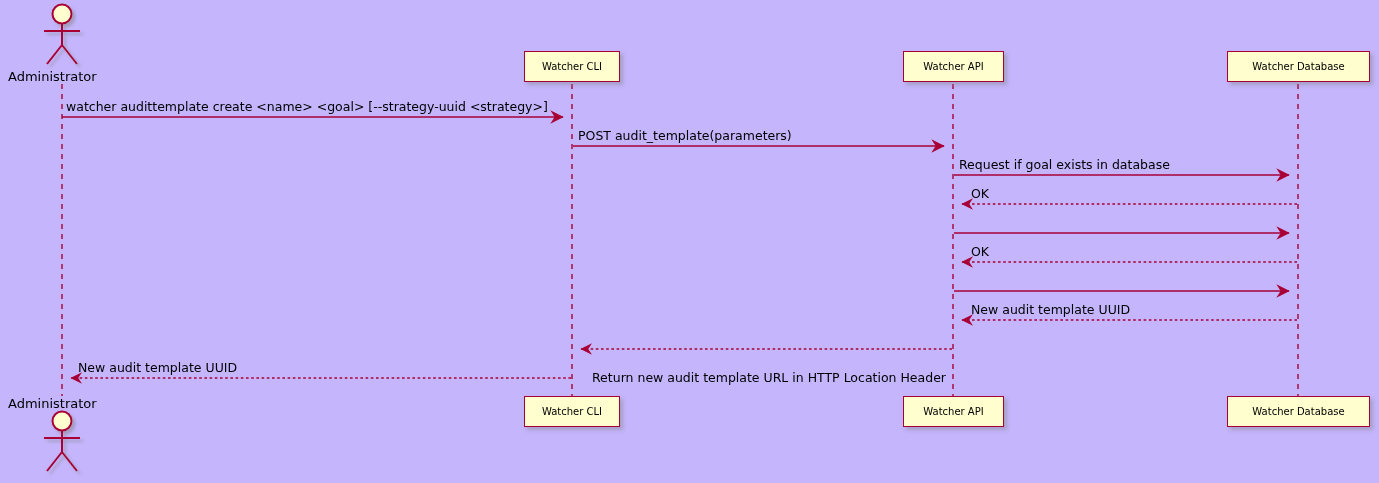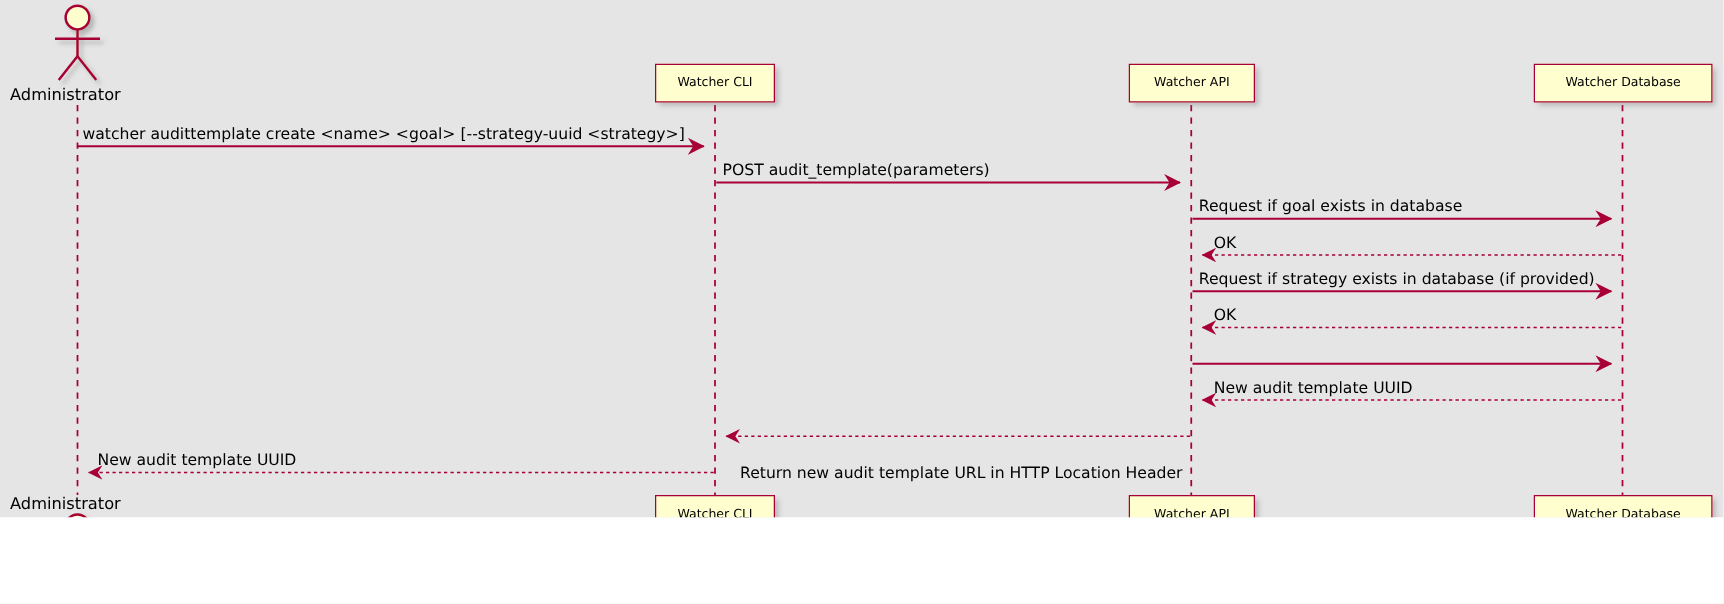--- a/index.html
+++ b/index.html
@@ -6,23 +6,23 @@
     margin: 0;
     padding: 0;
     background: #FFFFFF;
   }
   body {
     font-family: "DejaVu Sans", sans-serif;
   }
   #diagram {
     position: relative;
     width: 1379px;
-    height: 414px;
+    height: 483px;
     overflow: hidden;
-    background: #e5e5e5;
+    background: #c4b5fd;
   }
   #diagram svg {
     position: absolute;
     left: 0;
     top: 0;
   }
   .lbl {
     position: absolute;
     font-family: "DejaVu Sans", sans-serif;
     font-size: 13px;
@@ -147,21 +147,20 @@
   </div>
 
   <div class="lbl msg-label" style="left:578px; top:130px;">POST audit_template(parameters)</div>
 
   <div class="lbl msg-label" style="left:66px; top:101px;">watcher audittemplate create &lt;name&gt; &lt;goal&gt; [--strategy-uuid &lt;strategy&gt;]</div>
 
   <div class="lbl msg-label" style="left:959px; top:159px;">Request if goal exists in database</div>
 
   <div class="lbl msg-label" style="left:971px; top:188px;">OK</div>
 
-  <div class="lbl msg-label" style="left:959px; top:217px;">Request if strategy exists in database (if provided)</div>
 
   <div class="lbl msg-label" style="left:971px; top:246px;">OK</div>
 
 
   <div class="lbl msg-label" style="left:971px; top:304px;">New audit template UUID</div>
 
   <div class="lbl msg-label" style="left:592px; top:333px;margin-top:39px;">Return new audit template URL in HTTP Location Header</div>
 
   <div class="lbl msg-label" style="left:78px; top:362px;">New audit template UUID</div>
 

